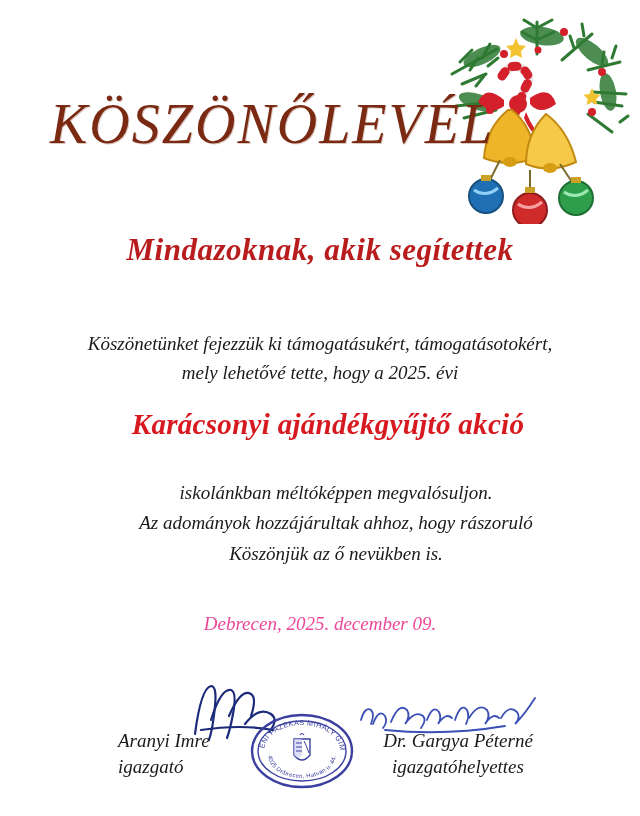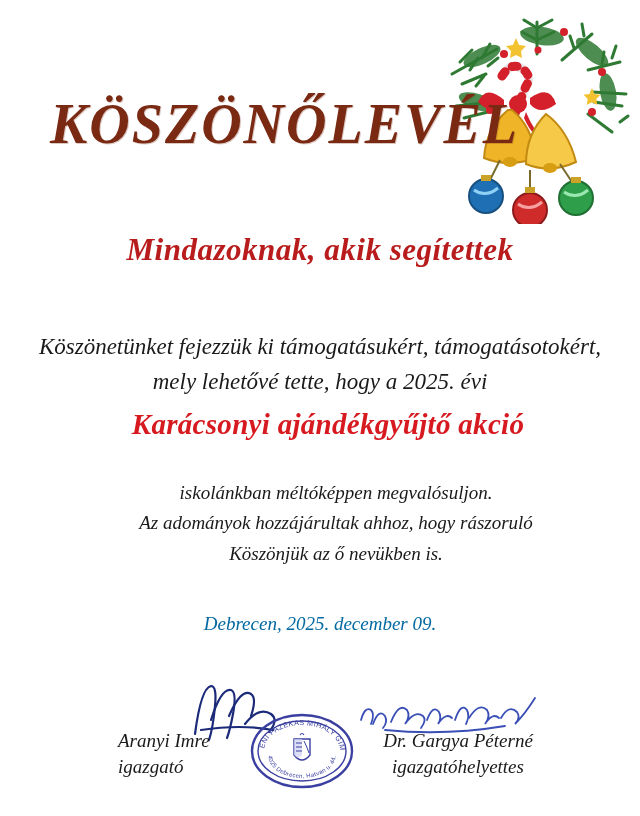--- a/index.html
+++ b/index.html
@@ -33,21 +33,21 @@
 
   
   .title {
     position: absolute;
     top: 96px;
     left: 50px;
     width: 440px;
     text-align: left;
     font-family: "Liberation Serif", serif;
     font-size: 56px;
-    font-weight: bold;
+    font-weight: normal;
     font-style: italic;
     letter-spacing: 2px;
     color: #7a2a12;
     line-height: 1;
     white-space: nowrap;
     text-shadow: 1px 1px 0 rgba(120,40,20,0.25);
   }
 
   .subtitle {
     position: absolute;
@@ -61,21 +61,21 @@
     color: #b91c1c;
     letter-spacing: 0.5px;
   }
 
   .body-block {
     position: absolute;
     top: 330px;
     left: 0;
     width: 640px;
     text-align: center;
-    font-size: 23px;
+    font-size: 19px;
     font-style: italic;
     color: #1a1a1a;
     line-height: 1.5;
   }
 
   .action-line {
     position: absolute;
     top: 408px;
     left: 0;
     width: 640px;
@@ -102,21 +102,21 @@
   }
 
   .place-date {
     position: absolute;
     top: 613px;
     left: 0;
     width: 640px;
     text-align: center;
     font-size: 19px;
     font-style: italic;
-    color: #0369a1;
+    color: #ec4899;
   }
 
   
   .sign-left {
     position: absolute;
     top: 728px;
     left: 118px;
     width: 190px;
     text-align: left;
     font-size: 19px;

